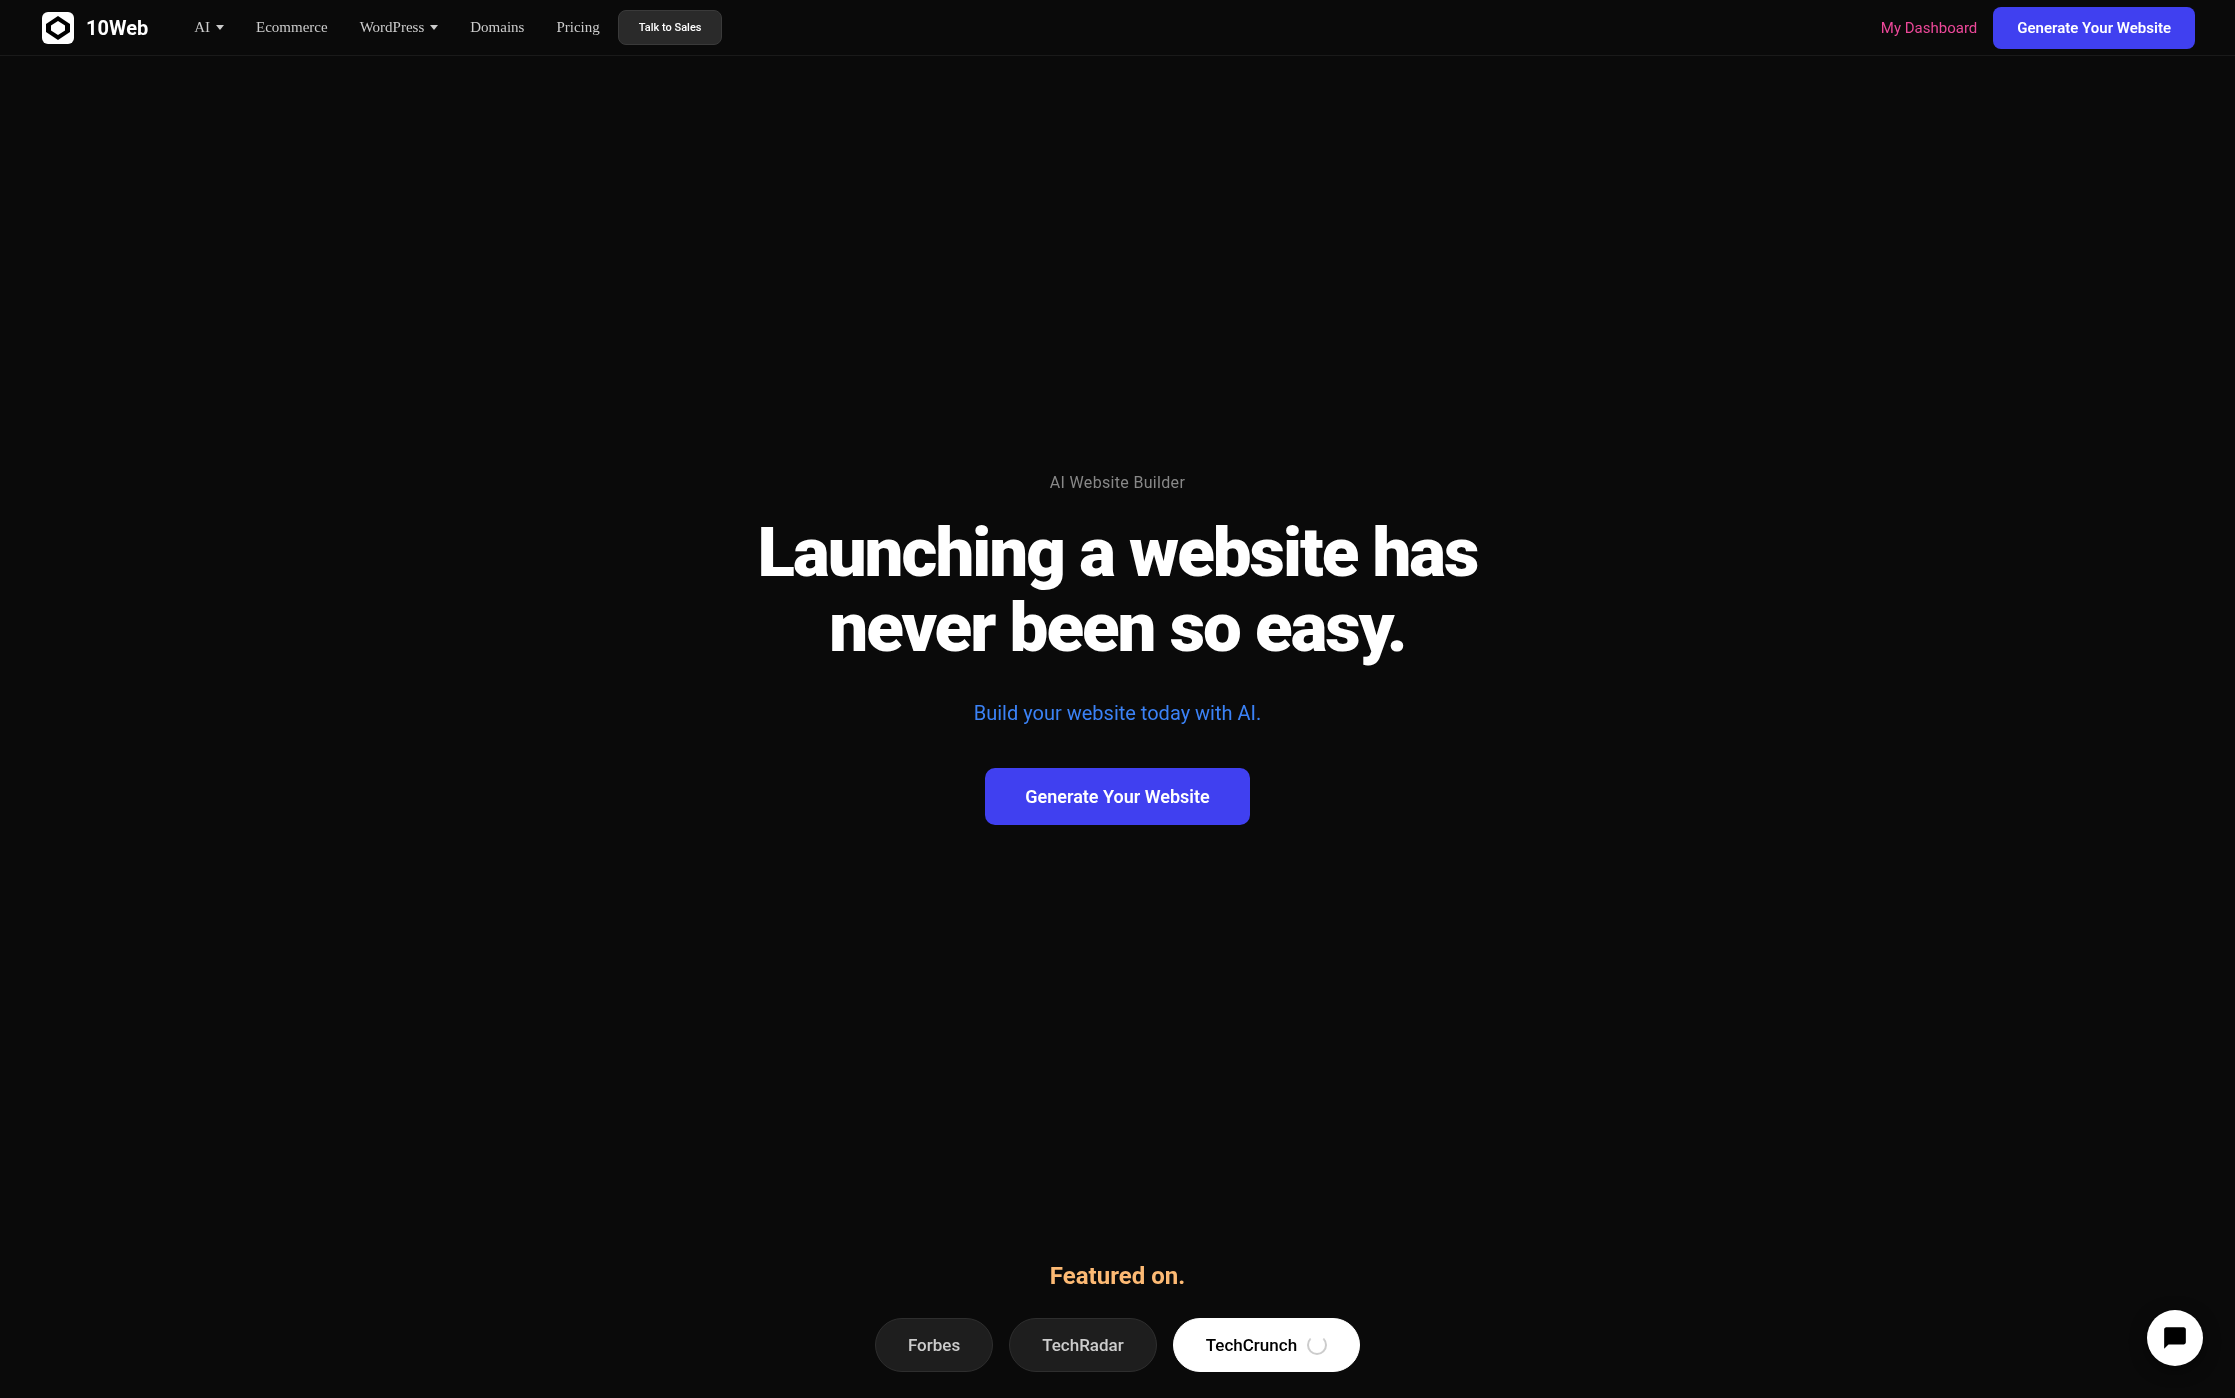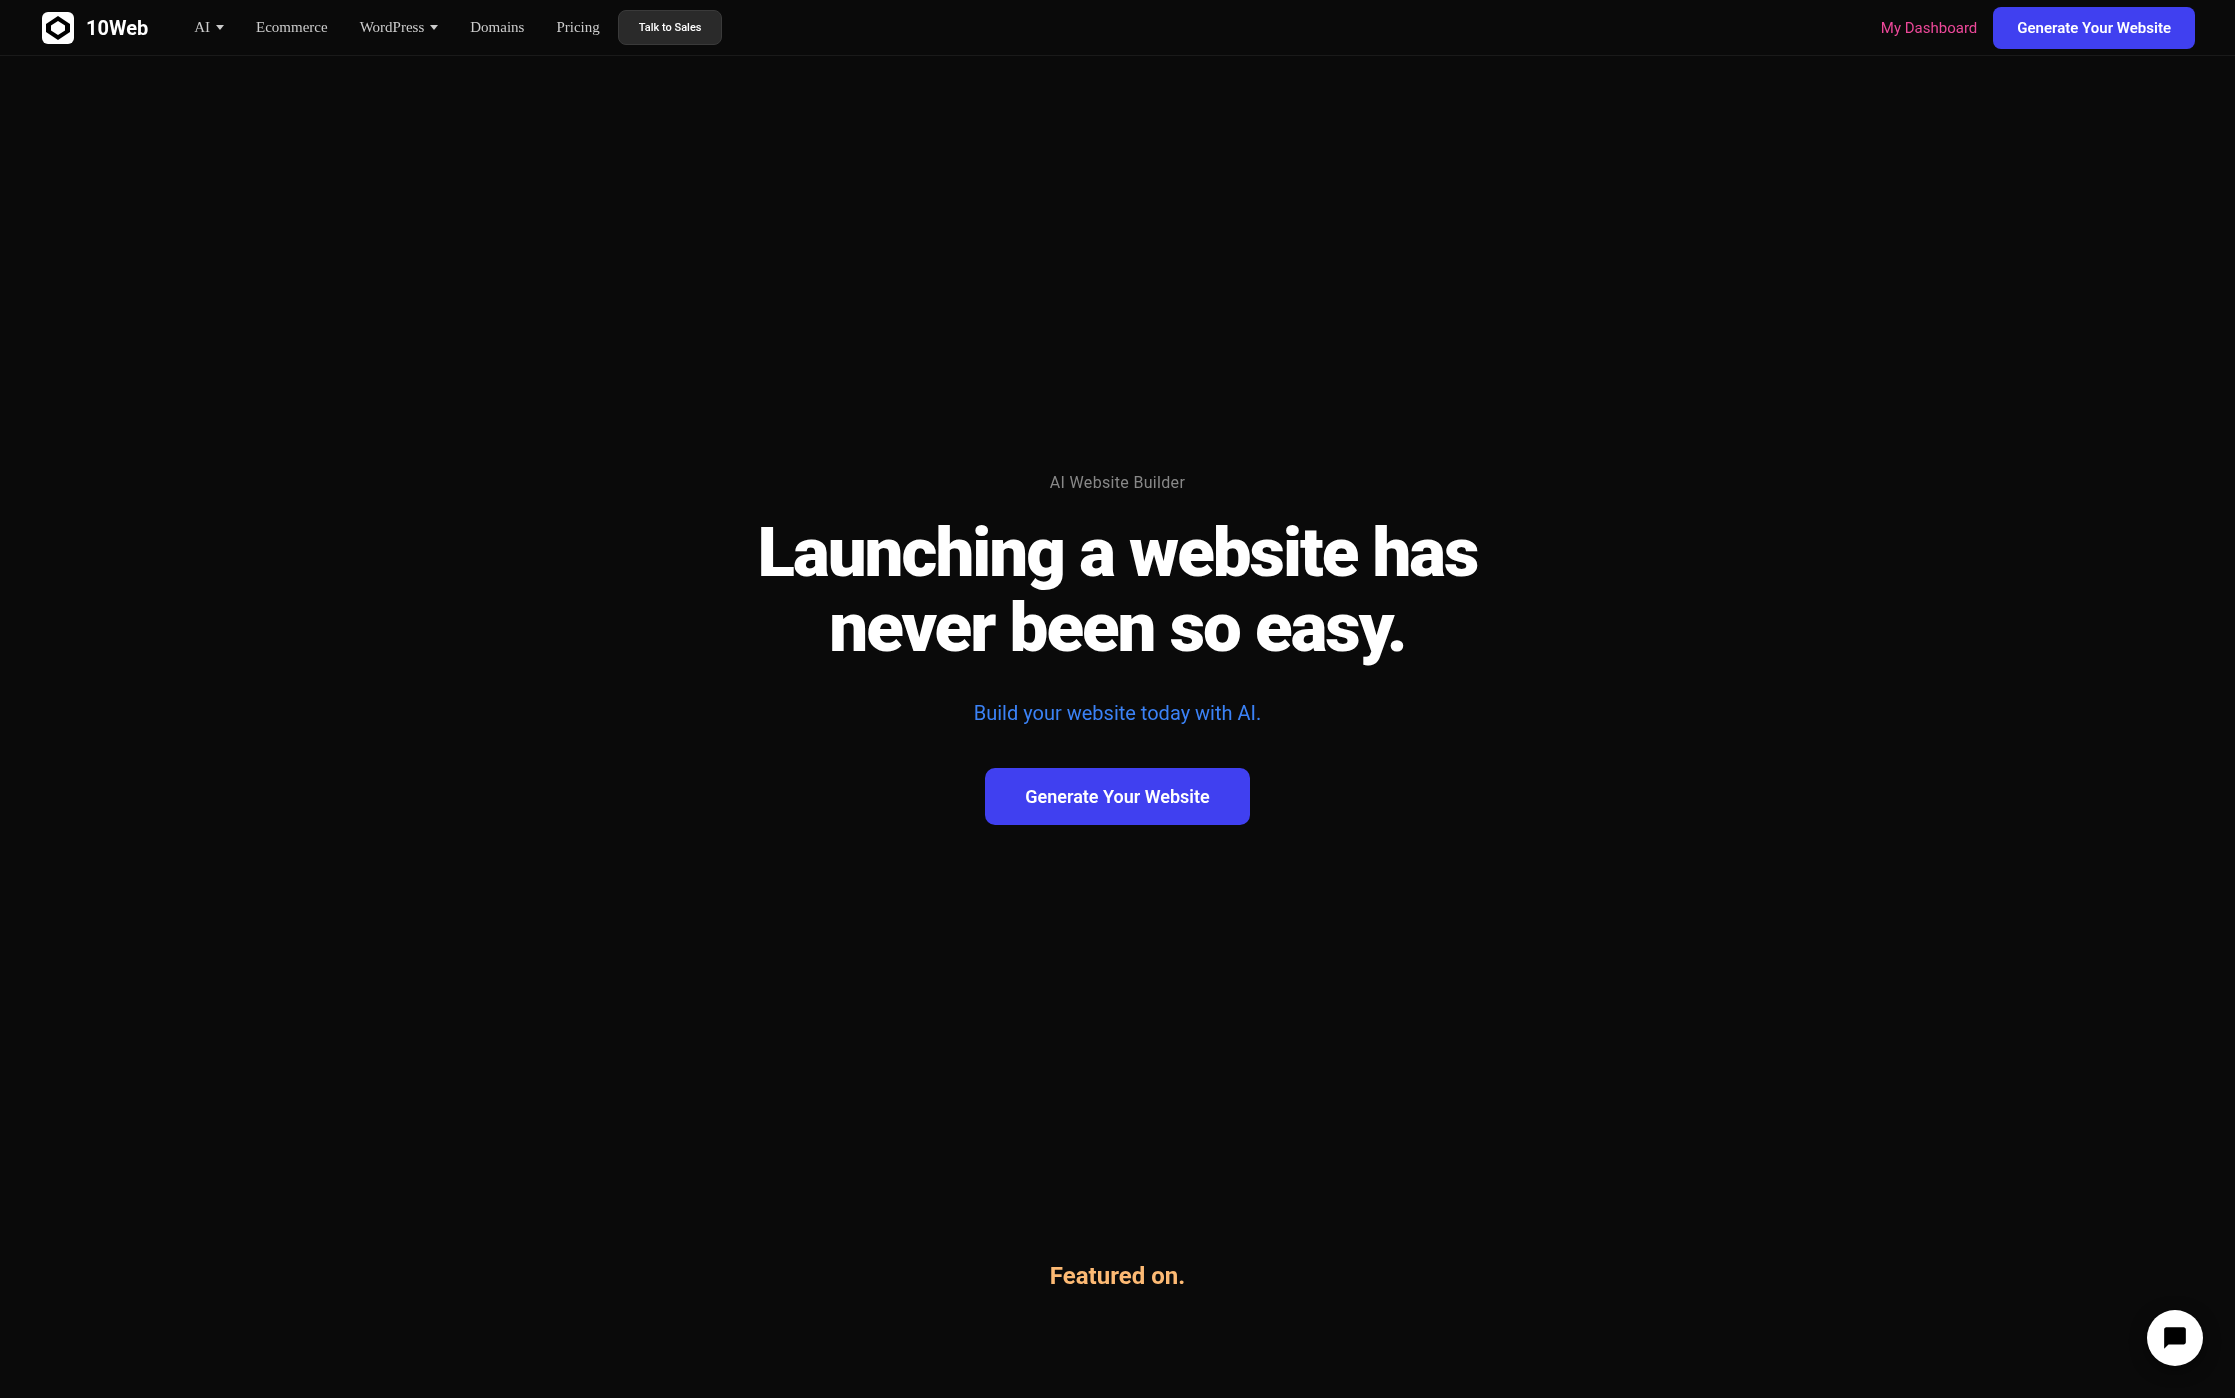--- a/index.html
+++ b/index.html
@@ -295,19 +295,31 @@
 
 <section class="hero">
   <p class="hero-eyebrow">AI Website Builder</p>
   <h1 class="hero-title">Launching a website has never been so easy.</h1>
   <p class="hero-subtitle">Build your website today with AI.</p>
   <button class="generate-btn-hero">Generate Your Website</button>
 </section>
 
 <section class="featured-section">
   <h2 class="featured-title">Featured on.</h2>
+  <div class="featured-logos">
+    <div class="featured-logo-pill">
+      <span>Forbes</span>
+    </div>
+    <div class="featured-logo-pill">
+      <span>TechRadar</span>
+    </div>
+    <div class="featured-logo-pill active">
+      <span>TechCrunch</span>
+      <span class="techcrunch-loader"></span>
+    </div>
+  </div>
 </section>
 
 <button class="chat-button">
   <svg class="chat-icon" viewBox="0 0 24 24" fill="none" xmlns="http://www.w3.org/2000/svg">
     <path d="M20 2H4C2.9 2 2 2.9 2 4V22L6 18H20C21.1 18 22 17.1 22 16V4C22 2.9 21.1 2 20 2Z" fill="black"></path>
   </svg>
 </button>
 
 </body></html>

